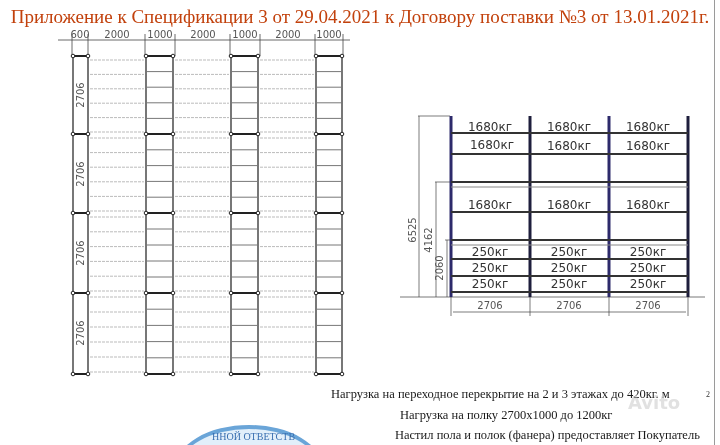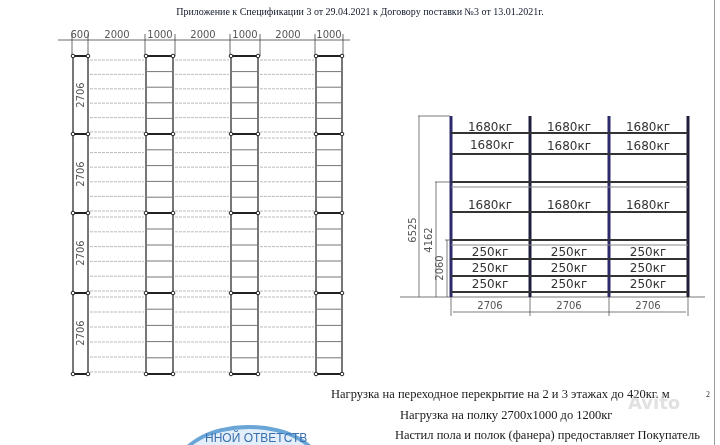--- a/index.html
+++ b/index.html
@@ -1,26 +1,26 @@
 <!DOCTYPE html>
 <html><head>
 <meta charset="utf-8">
 <style>
   html, body { margin: 0; padding: 0; }
   body { width: 720px; height: 445px; background: #ffffff; position: relative; overflow: hidden; font-family: "Liberation Serif", serif; }
   .border-right { position: absolute; left: 714px; top: 0; width: 1px; height: 445px; background: #9a9a9a; }
-  .title { position: absolute; left: 0; top: 6px; width: 720px; text-align: center; font-size: 10px; color: #0f172a; }
+  .title { position: absolute; left: 0; top: 6px; width: 720px; text-align: center; font-size: 19px; color: #c2410c; }
   svg { position: absolute; left: 0; top: 0; }
   .dim { font-family: "DejaVu Sans", sans-serif; font-size: 10px; fill: #555; }
   .load { font-family: "DejaVu Sans", sans-serif; font-size: 12px; fill: #333; }
   .note { position: absolute; font-size: 12.5px; color: #1a1a1a; white-space: nowrap; }
   .sup { position: absolute; font-size: 8px; color: #333; }
   .watermark { position: absolute; left: 628px; top: 392px; font-family: "DejaVu Sans", sans-serif; font-size: 18px; color: rgba(200,200,200,0.55); font-weight: bold; }
   .stamp { position: absolute; left: 175px; top: 425px; width: 140px; height: 80px; border-radius: 50%; border: 4px solid #6aa5d8; background: rgba(140,190,235,0.25); }
-  .stamp-text { position: absolute; left: 205px; top: 431px; font-family: Liberation Sans, sans-serif; font-size: 12px; color: #3a6fb0; }
+  .stamp-text { position: absolute; left: 212px; top: 431px; font-family: Liberation Serif, serif; font-size: 10px; color: #3a6fb0; }
 </style>
 </head>
 <body>
 
 <div class="border-right"></div>
 
 <div class="title">Приложение к Спецификации 3 от 29.04.2021 к Договору поставки №3 от 13.01.2021г.</div>
 
 <svg width="720" height="445">
 

